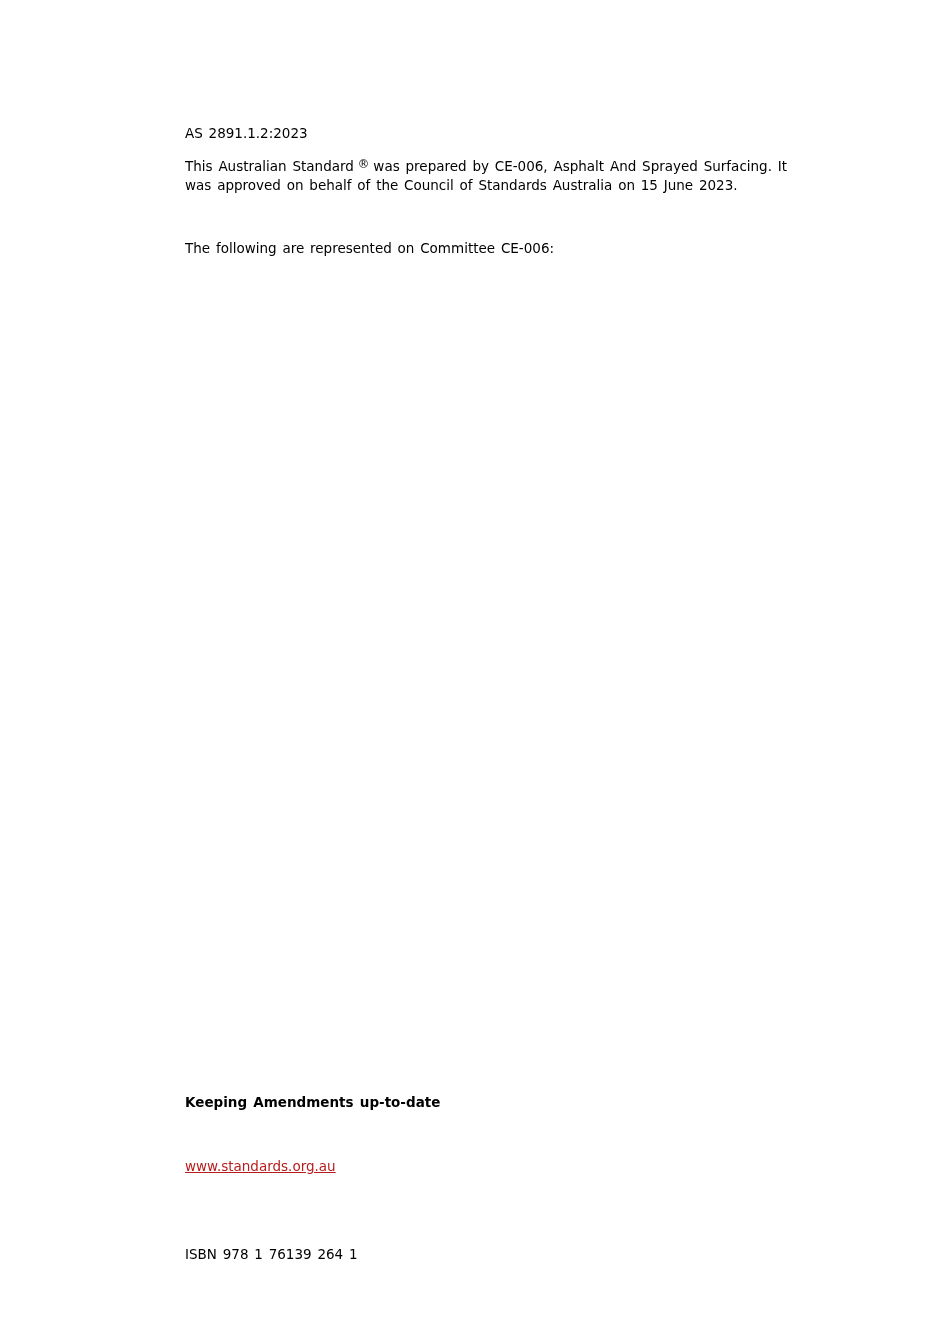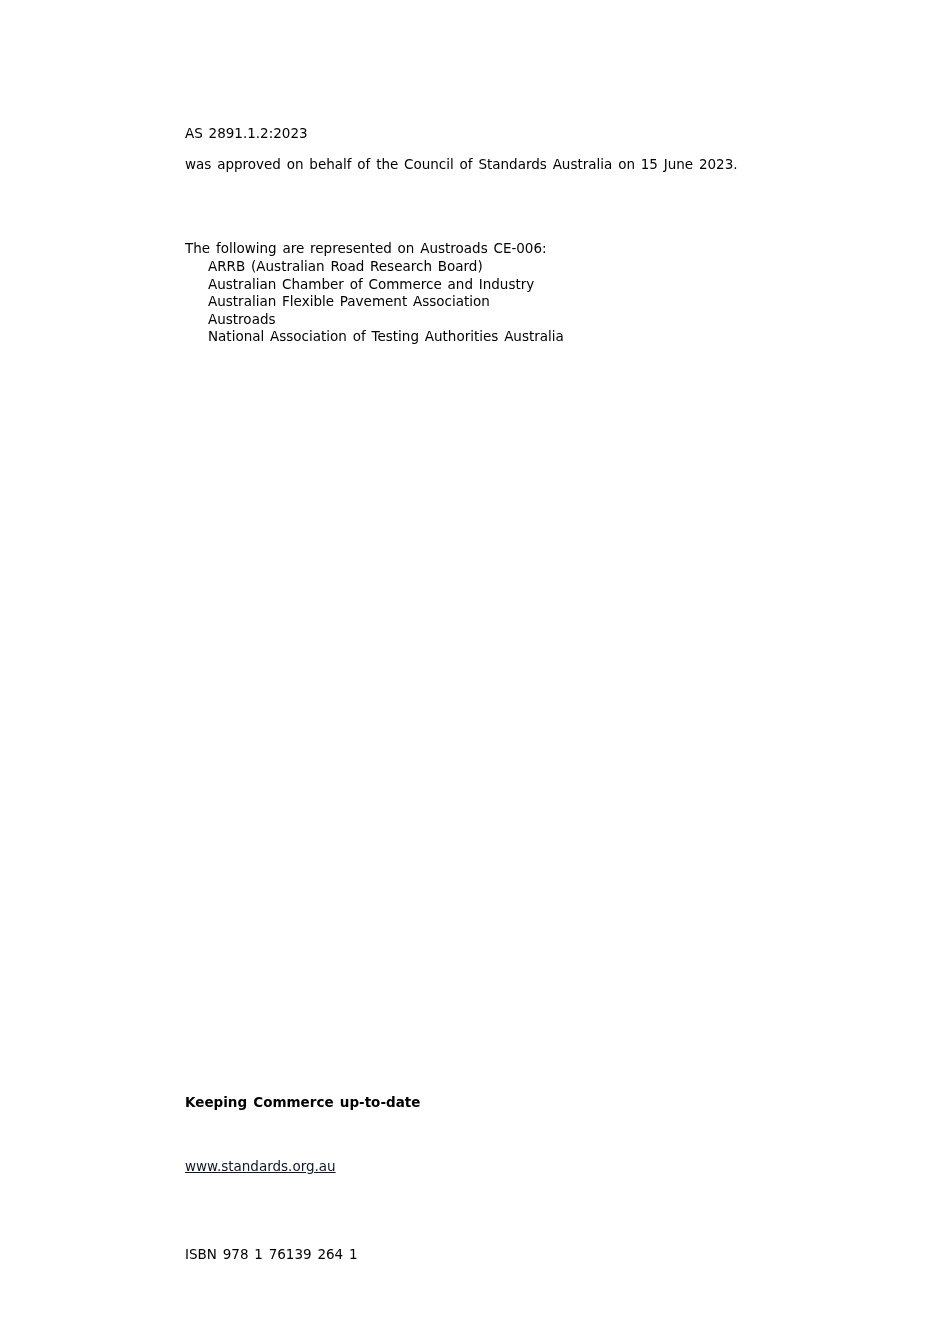--- a/index.html
+++ b/index.html
@@ -30,39 +30,33 @@
   }
 </style>
 </head>
 <body>
 
 <div class="page">
 
   <div class="abs para" style="top:124px">AS 2891.1.2:2023</div>
 
   <div class="abs para" style="top:155px">
+    <div><span>This Australian Standard</span><span class="reg">®</span><span>was prepared by CE-006, Asphalt And Sprayed Surfacing. It</span></div>
     <div>was approved on behalf of the Council of Standards Australia on 15 June 2023.</div>
   </div>
 
 
-  <div class="abs para" style="top:239px">The following are represented on Austroads CE-006:</div>
-
-  <div class="abs list" style="top:258px">
-    <div>ARRB (Australian Road Research Board)</div>
-    <div>Australian Chamber of Commerce and Industry</div>
-    <div>Australian Flexible Pavement Association</div>
-    <div>Austroads</div>
-    <div>National Association of Testing Authorities Australia</div>
-  </div>
+  <div class="abs para" style="top:239px">The following are represented on Committee CE-006:</div>
 
 
-  <div class="abs para bold-heading" style="top:1093px">Keeping Commerce up-to-date</div>
+
+  <div class="abs para bold-heading" style="top:1093px">Keeping Amendments up-to-date</div>
 
   <div class="abs para" style="top:1118px">
   </div>
 
   <div class="abs para" style="top:1157px">
-    <a class="site-link" href="#" style="color: #0f172a;">www.standards.org.au</a>
+    <a class="site-link" href="#" style="color: #b91c1c;">www.standards.org.au</a>
   </div>
 
   <div class="abs para" style="top:1245px">ISBN 978 1 76139 264 1</div>
 
 </div>
 
 </body></html>

